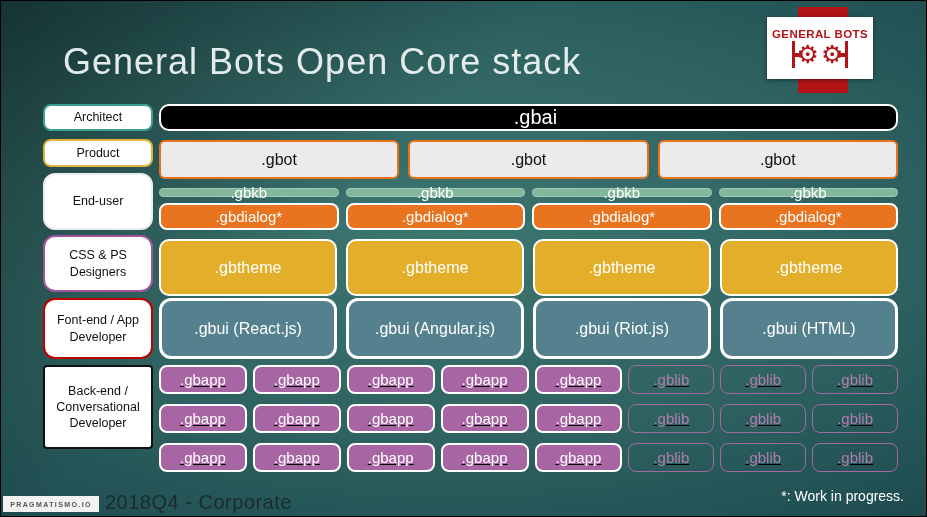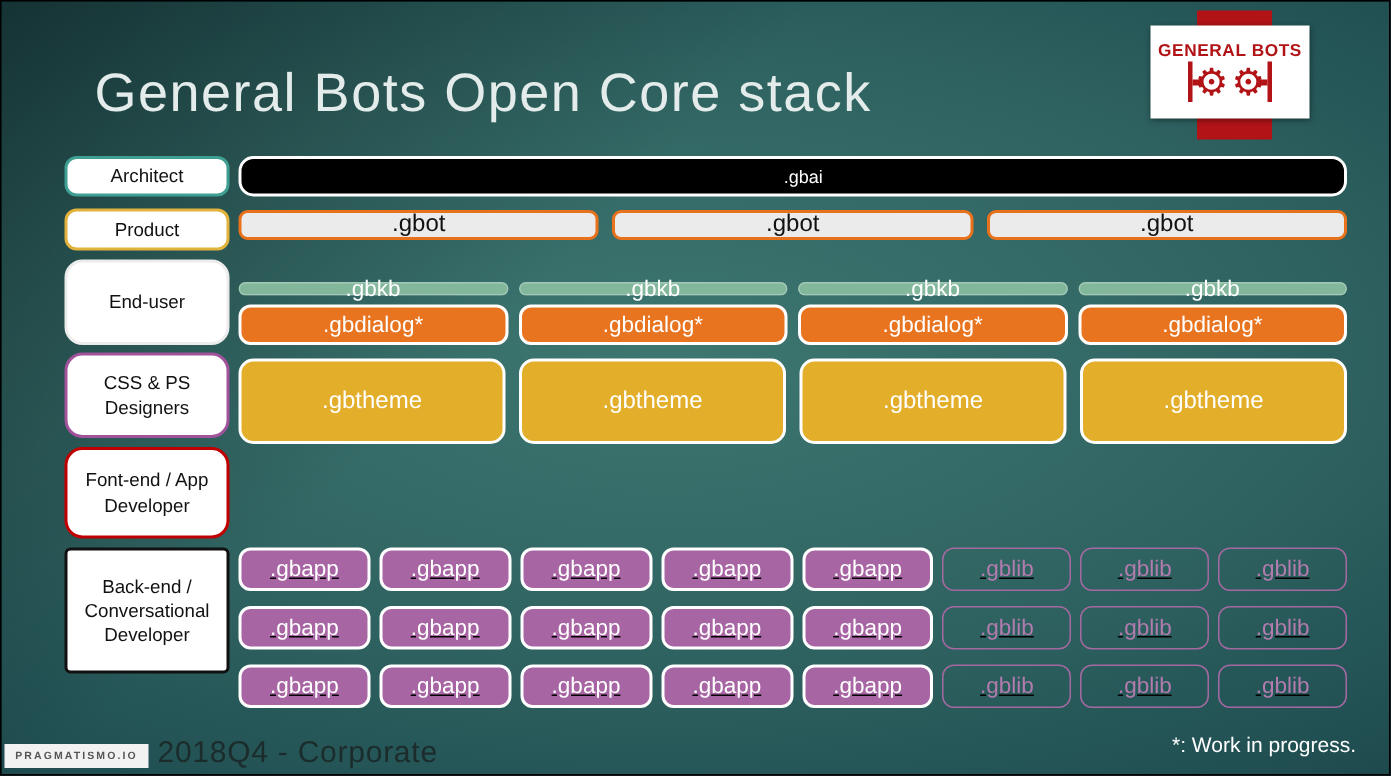--- a/index.html
+++ b/index.html
@@ -50,23 +50,23 @@
   .lbl-enduser   { top: 172px; height: 57px; border: 2px solid #ececec; border-radius: 12px; }
   .lbl-designers { top: 234px; height: 57px; border: 2px solid #a0529b; border-radius: 12px; }
   .lbl-frontend  { top: 297px; height: 61px; border: 2px solid #c00000; border-radius: 12px; }
   .lbl-backend   { top: 364px; height: 84px; border: 2px solid #111; border-radius: 4px; }
 
   
   .cells { position: absolute; left: 158px; width: 739px; display: flex; }
   .cell { flex: 1; display: flex; align-items: center; justify-content: center; color: #fff; }
 
   .row-gbai { top: 103px; height: 27px; }
-  .row-gbai .cell { background: #000; border: 2px solid #fff; border-radius: 10px; font-size: 12px; padding-left: 14px; }
-
-  .row-gbot { top: 139px; height: 20px; gap: 9px; }
+  .row-gbai .cell { background: #000; border: 2px solid #fff; border-radius: 10px; font-size: 20px; padding-left: 14px; }
+
+  .row-gbot { top: 139px; height: 39px; gap: 9px; }
   .row-gbot .cell { background: #ebebeb; border: 2px solid #e8721c; border-radius: 6px; color: #111; font-size: 16px; }
 
   .row-gbkb { top: 171px; height: 25px; gap: 7px; }
   .row-gbkb .cell { background: #83b79c; border: 1px solid rgba(255,255,255,0.25); border-radius: 6px; font-size: 15px; margin-top: 16px; }
 
   .row-gbdialog { top: 202px; height: 27px; gap: 7px; }
   .row-gbdialog .cell { background: #e97420; border: 2px solid #fff; border-radius: 8px; font-size: 15px; }
 
   .row-gbtheme { top: 238px; height: 57px; gap: 9px; }
   .row-gbtheme .cell { background: #e3ae2a; border: 2px solid #fff; border-radius: 10px; font-size: 16px; }
@@ -150,20 +150,26 @@
     <div class="cell">.gbdialog*</div>
   </div>
 
   <div class="cells row-gbtheme">
     <div class="cell">.gbtheme</div>
     <div class="cell">.gbtheme</div>
     <div class="cell">.gbtheme</div>
     <div class="cell">.gbtheme</div>
   </div>
 
+  <div class="cells row-gbui">
+    <div class="cell">.gbui (React.js)</div>
+    <div class="cell">.gbui (Angular.js)</div>
+    <div class="cell">.gbui (Riot.js)</div>
+    <div class="cell">.gbui (HTML)</div>
+  </div>
 
   <div class="cells row-apps row-apps1">
     <div class="cell gbapp">.gbapp</div>
     <div class="cell gbapp">.gbapp</div>
     <div class="cell gbapp">.gbapp</div>
     <div class="cell gbapp">.gbapp</div>
     <div class="cell gbapp">.gbapp</div>
     <div class="cell gblib">.gblib</div>
     <div class="cell gblib">.gblib</div>
     <div class="cell gblib">.gblib</div>

